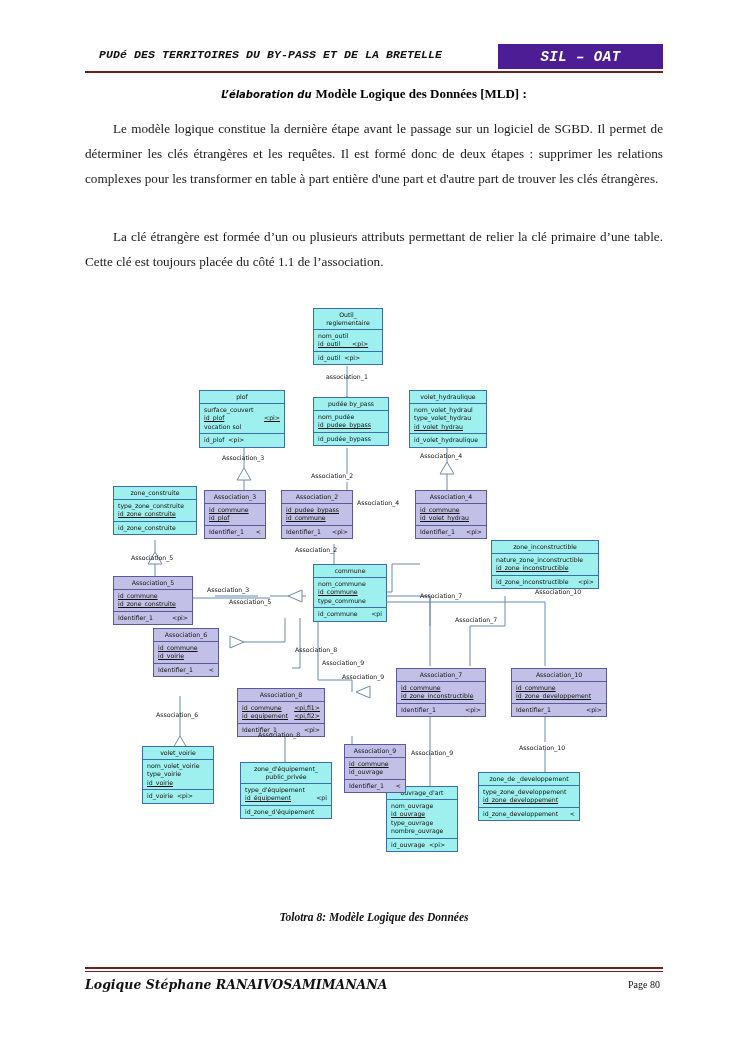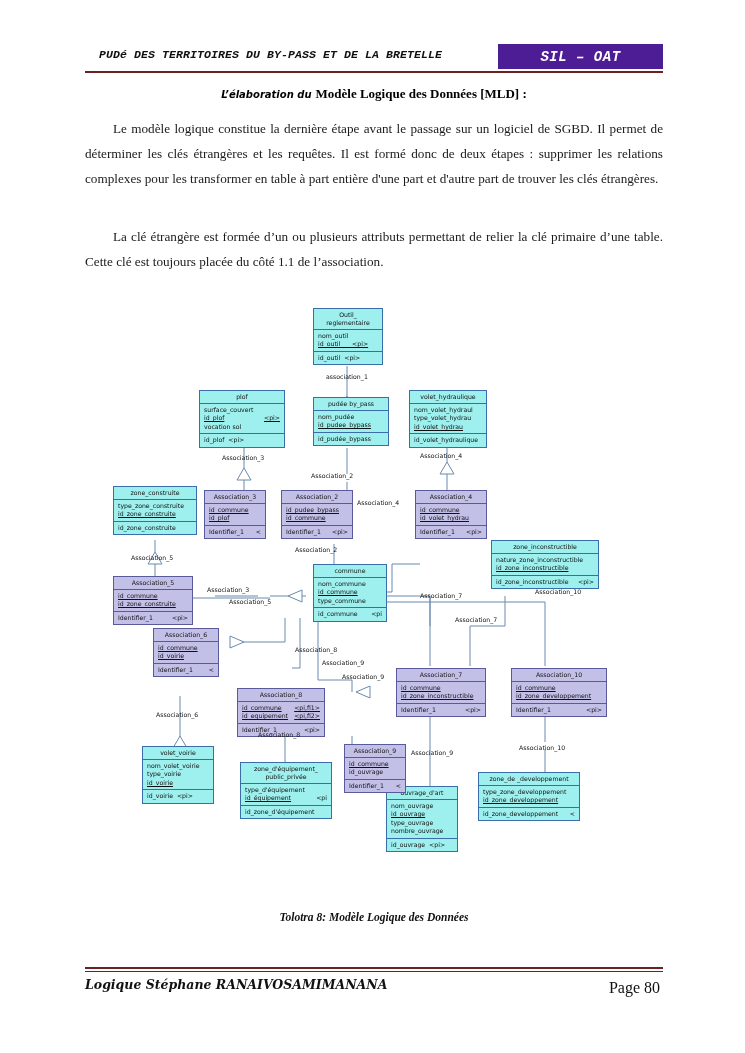--- a/index.html
+++ b/index.html
@@ -42,21 +42,21 @@
   .row{display:flex;justify-content:space-between;white-space:nowrap;}
   .lbl{position:absolute;font-family:"DejaVu Sans",sans-serif;font-size:6.2px;color:#111;white-space:nowrap;}
 
   
   #caption{position:absolute;left:85px;top:911px;width:578px;text-align:center;
     font-weight:bold;font-style:italic;font-size:11.5px;color:#111;}
   #ft-rule1{position:absolute;left:85px;top:967px;width:578px;height:2px;background:#6b2220;}
   #ft-rule2{position:absolute;left:85px;top:971px;width:578px;height:1px;background:#6b2220;}
   #ft-name{position:absolute;left:85px;top:977px;font-family:"DejaVu Serif",serif;font-weight:bold;
     font-style:italic;font-size:12.5px;color:#111;}
-  #ft-page{position:absolute;right:85px;top:979px;font-size:16px;color:#111;}
+  #ft-page{position:absolute;right:85px;top:979px;font-size:10px;color:#111;}
 </style>
 </head>
 <body>
 
 <div id="page">
 
   <div id="header">
     <div id="hdr-title">PUDé DES TERRITOIRES DU BY-PASS ET DE LA BRETELLE</div>
     <div id="hdr-badge">
       <span>SIL – OAT</span>

